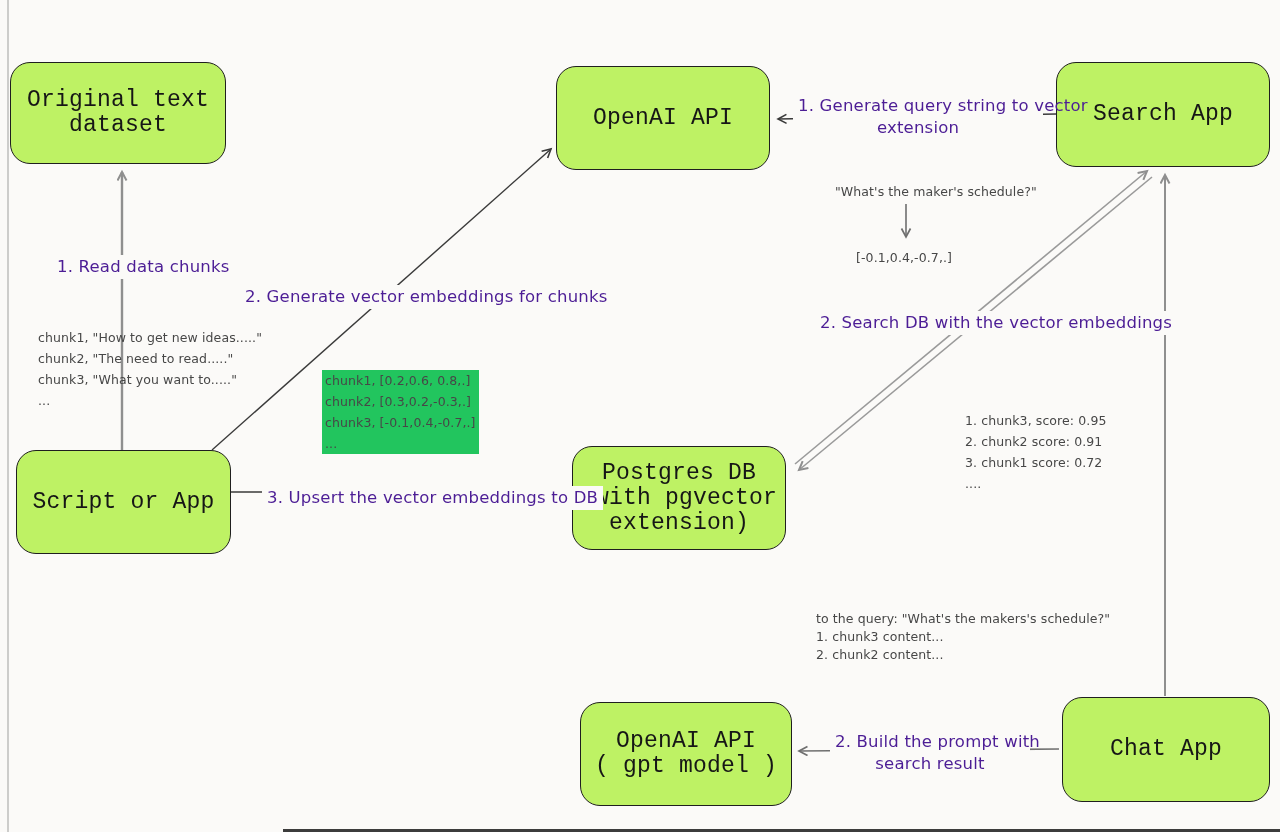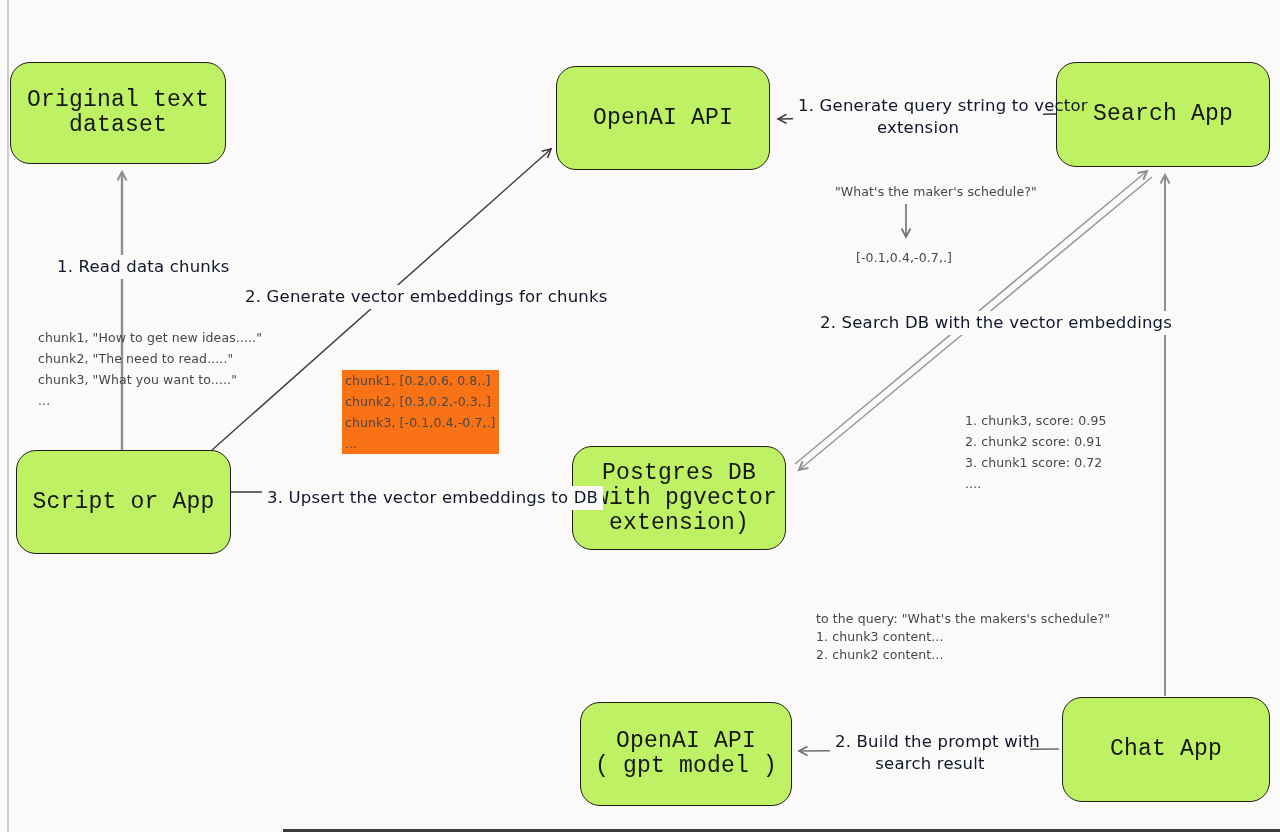--- a/index.html
+++ b/index.html
@@ -16,30 +16,30 @@
     position:absolute; z-index:2;
     border:1.7px solid #1f1f1f; border-radius:20px;
     background:#bef264;
     display:flex; flex-direction:column; align-items:center; justify-content:center;
     font-size:23px; color:#161616; letter-spacing:.2px; line-height:25px;
     text-align:center;
     font-family:Liberation Mono, monospace;
   }
   .lbl {
     position:absolute; z-index:3;
-    font-size:16.5px; color:#0f172a; letter-spacing:.2px;
+    font-size:16.5px; color:#4c1d95; letter-spacing:.2px;
     background:#fbfaf8; padding:1px 5px; white-space:nowrap; line-height:22px;
   }
   .lbl.center { text-align:center; }
   .ann {
     position:absolute; z-index:3;
     font-size:12.5px; color:#474747; letter-spacing:.1px;
     line-height:21px; white-space:nowrap;
   }
-  .ann.bg { background:#f97316; padding:0 3px;margin-left:20px; }
+  .ann.bg { background:#22c55e; padding:0 3px; }
   .edge-left {
     position:absolute; left:7px; top:0; width:2px; height:832px;
     background:#cdcdcb; z-index:0;
   }
   .edge-bottom {
     position:absolute; left:283px; top:829px; width:997px; height:3px;
     background:#3c3c3c; z-index:0;
   }
 </style>
 </head>

